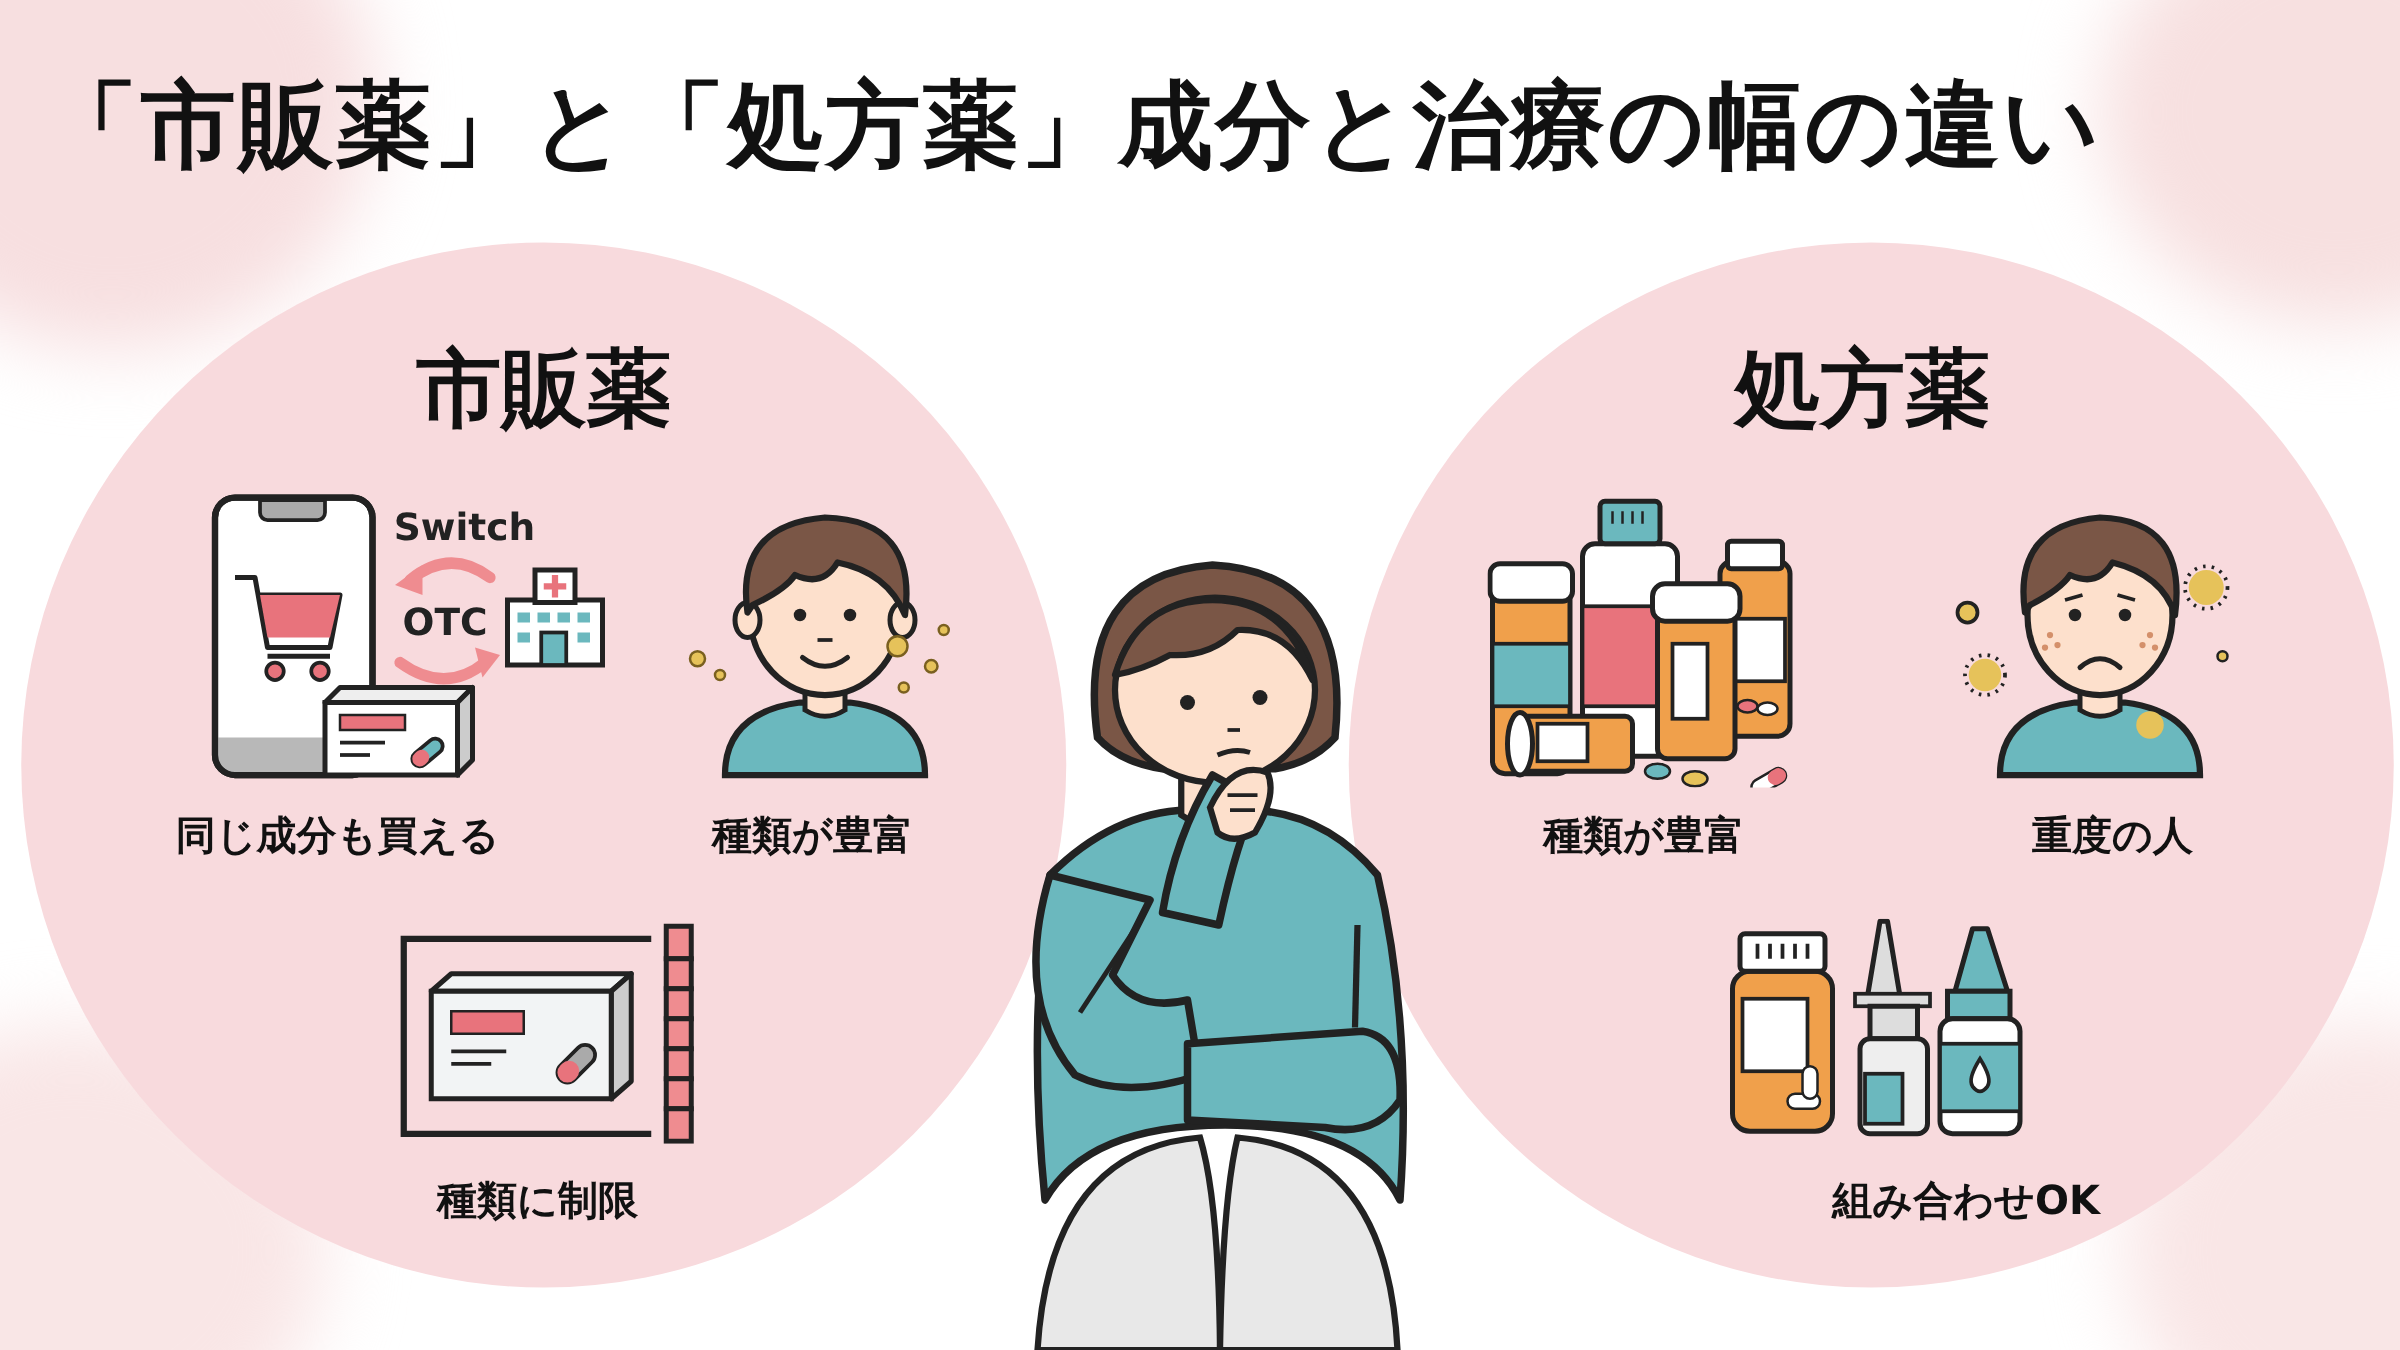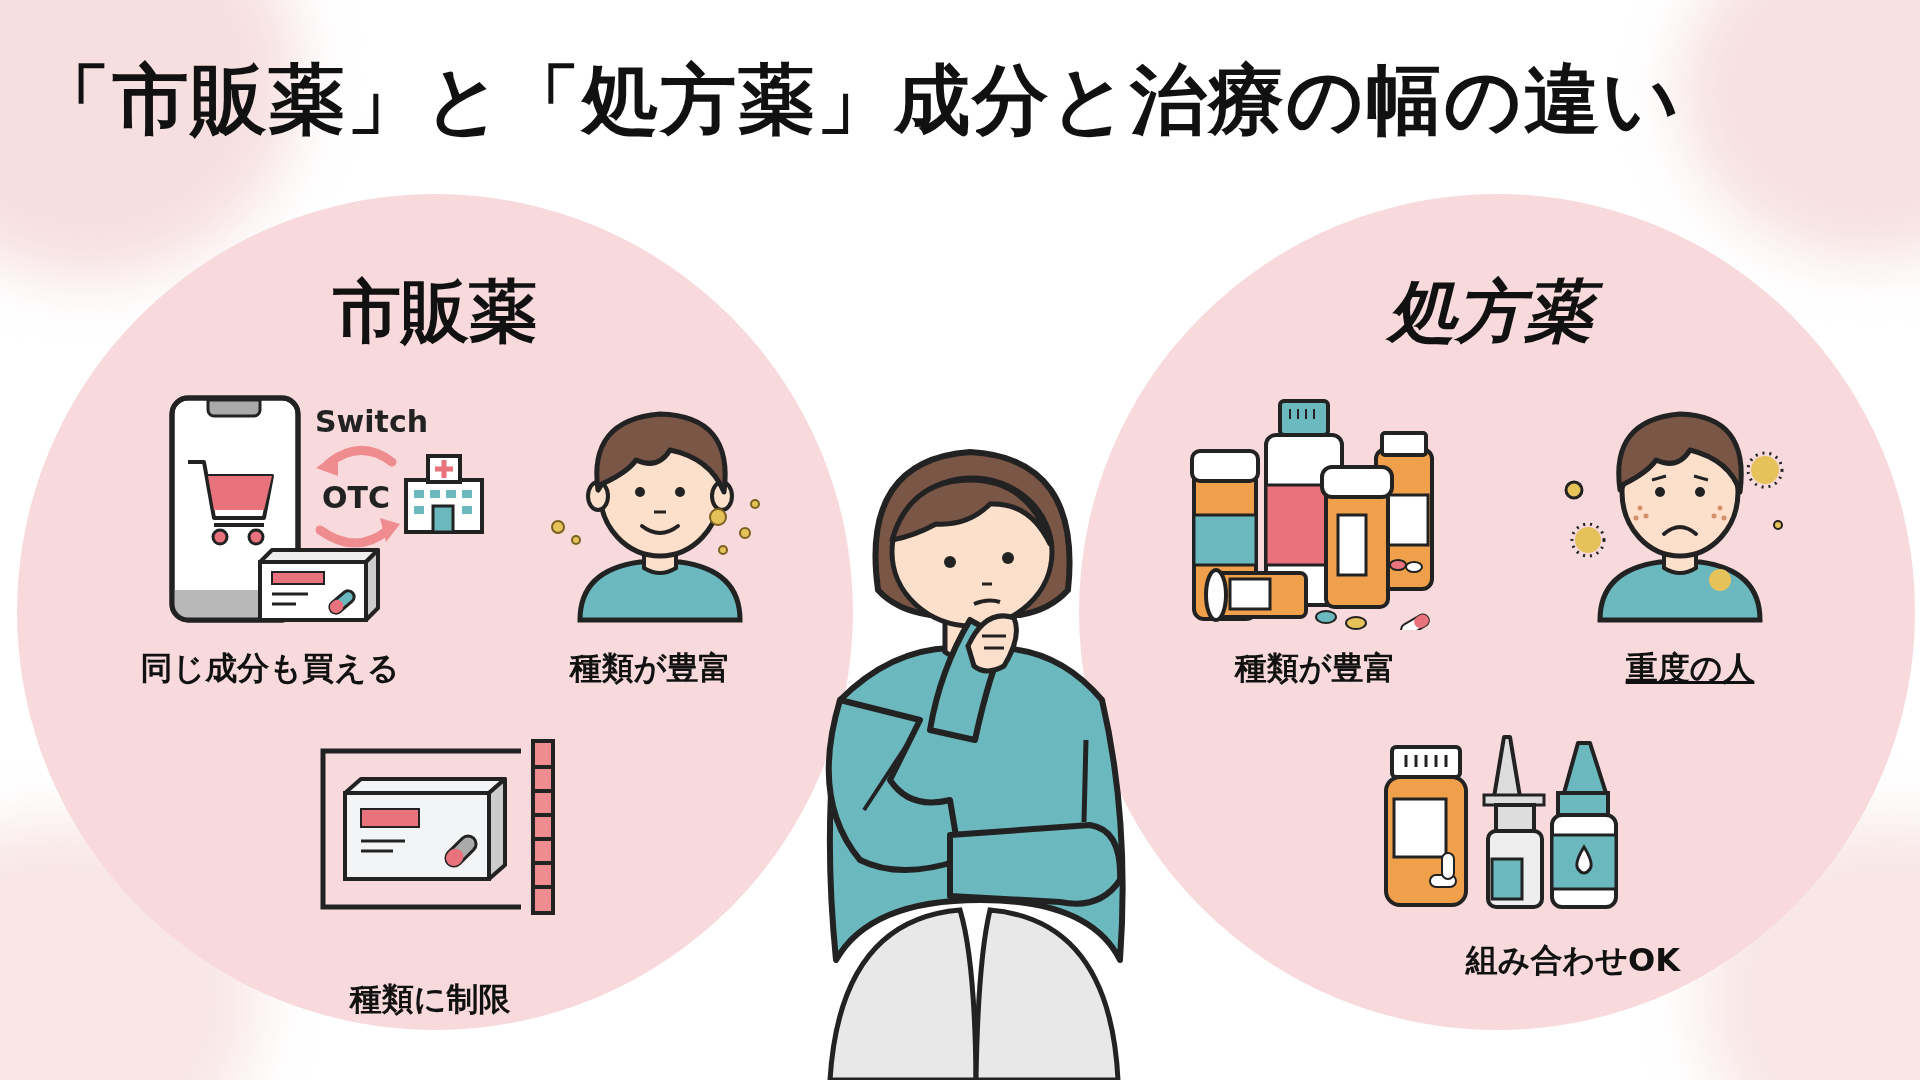--- a/index.html
+++ b/index.html
@@ -109,24 +109,24 @@
   <path d="M174 58 L190 44 V130 L174 144 Z" fill="#ccc" stroke="#222" stroke-width="4" stroke-linejoin="round"></path>
   <rect x="30" y="58" width="144" height="86" fill="#f2f4f5" stroke="#222" stroke-width="4"></rect>
   <rect x="46" y="74" width="58" height="18" fill="#e8737c" stroke="#222" stroke-width="2"></rect>
   <line x1="46" y1="106" x2="90" y2="106" stroke="#222" stroke-width="3"></line>
   <line x1="46" y1="116" x2="78" y2="116" stroke="#222" stroke-width="3"></line>
   <g transform="rotate(-45 146 116)">
       <rect x="128" y="108" width="36" height="16" rx="8" fill="#aaa" stroke="#222" stroke-width="3"></rect>
       <rect x="128" y="108" width="18" height="16" rx="8" fill="#e8737c"></rect>
     </g>
 </svg>
-<div class="label" style="left:290px;top:932px;width:280px;margin-top:39px;">種類に制限</div>
+<div class="label" style="left:290px;top:932px;width:280px;">種類に制限</div>
 
 <div class="circle" style="left:1079px;top:194px;width:836px;height:836px;"></div>
-<div class="heading" style="left:1290px;top:262px;width:400px;font-style:italic;">処方薬</div>
+<div class="heading" style="left:1290px;top:262px;width:400px;">処方薬</div>
 
 <svg class="illus" style="left:1190px;top:395px;" width="260" height="235" viewBox="0 0 260 235">
 
   <rect x="4" y="60" width="62" height="164" rx="10" fill="#f0a04b" stroke="#222" stroke-width="4"></rect>
   <rect x="4" y="120" width="62" height="50" fill="#6bb8be" stroke="#222" stroke-width="3"></rect>
   <rect x="2" y="56" width="66" height="30" rx="8" fill="#fff" stroke="#222" stroke-width="4"></rect>
 
   <rect x="76" y="40" width="76" height="170" rx="10" fill="#fff" stroke="#222" stroke-width="4"></rect>
   <rect x="76" y="90" width="76" height="80" fill="#e8737c" stroke="#222" stroke-width="3"></rect>
   <rect x="90" y="6" width="48" height="34" rx="4" fill="#6bb8be" stroke="#222" stroke-width="4"></rect>
@@ -182,21 +182,21 @@
       <circle cx="160" cy="180" r="11"></circle>
       <circle cx="28" cy="140" r="13"></circle>
     </g>
   <g fill="none" stroke="#222" stroke-dasharray="2 5" stroke-width="3">
       <circle cx="205" cy="70" r="17"></circle>
       <circle cx="28" cy="140" r="16"></circle>
     </g>
   <circle cx="14" cy="90" r="8" fill="#e6c25a" stroke="#222" stroke-width="3"></circle>
   <circle cx="218" cy="125" r="4" fill="#e6c25a" stroke="#222" stroke-width="2"></circle>
 </svg>
-<div class="label" style="left:1575px;top:640px;width:230px;text-decoration:underline;">重度の人</div>
+<div class="label" style="left:1575px;top:640px;width:230px;">重度の人</div>
 
 <svg class="illus" style="left:1380px;top:735px;" width="240" height="175" viewBox="0 0 240 175">
   <rect x="6" y="42" width="80" height="128" rx="14" fill="#f0a04b" stroke="#222" stroke-width="4"></rect>
   <rect x="14" y="64" width="52" height="58" fill="#fff" stroke="#222" stroke-width="3"></rect>
   <rect x="12" y="12" width="68" height="30" rx="4" fill="#fff" stroke="#222" stroke-width="4"></rect>
   <g stroke="#222" stroke-width="3">
       <line x1="26" y1="20" x2="26" y2="32"></line>
       <line x1="36" y1="20" x2="36" y2="32"></line>
       <line x1="46" y1="20" x2="46" y2="32"></line>
       <line x1="56" y1="20" x2="56" y2="32"></line>

